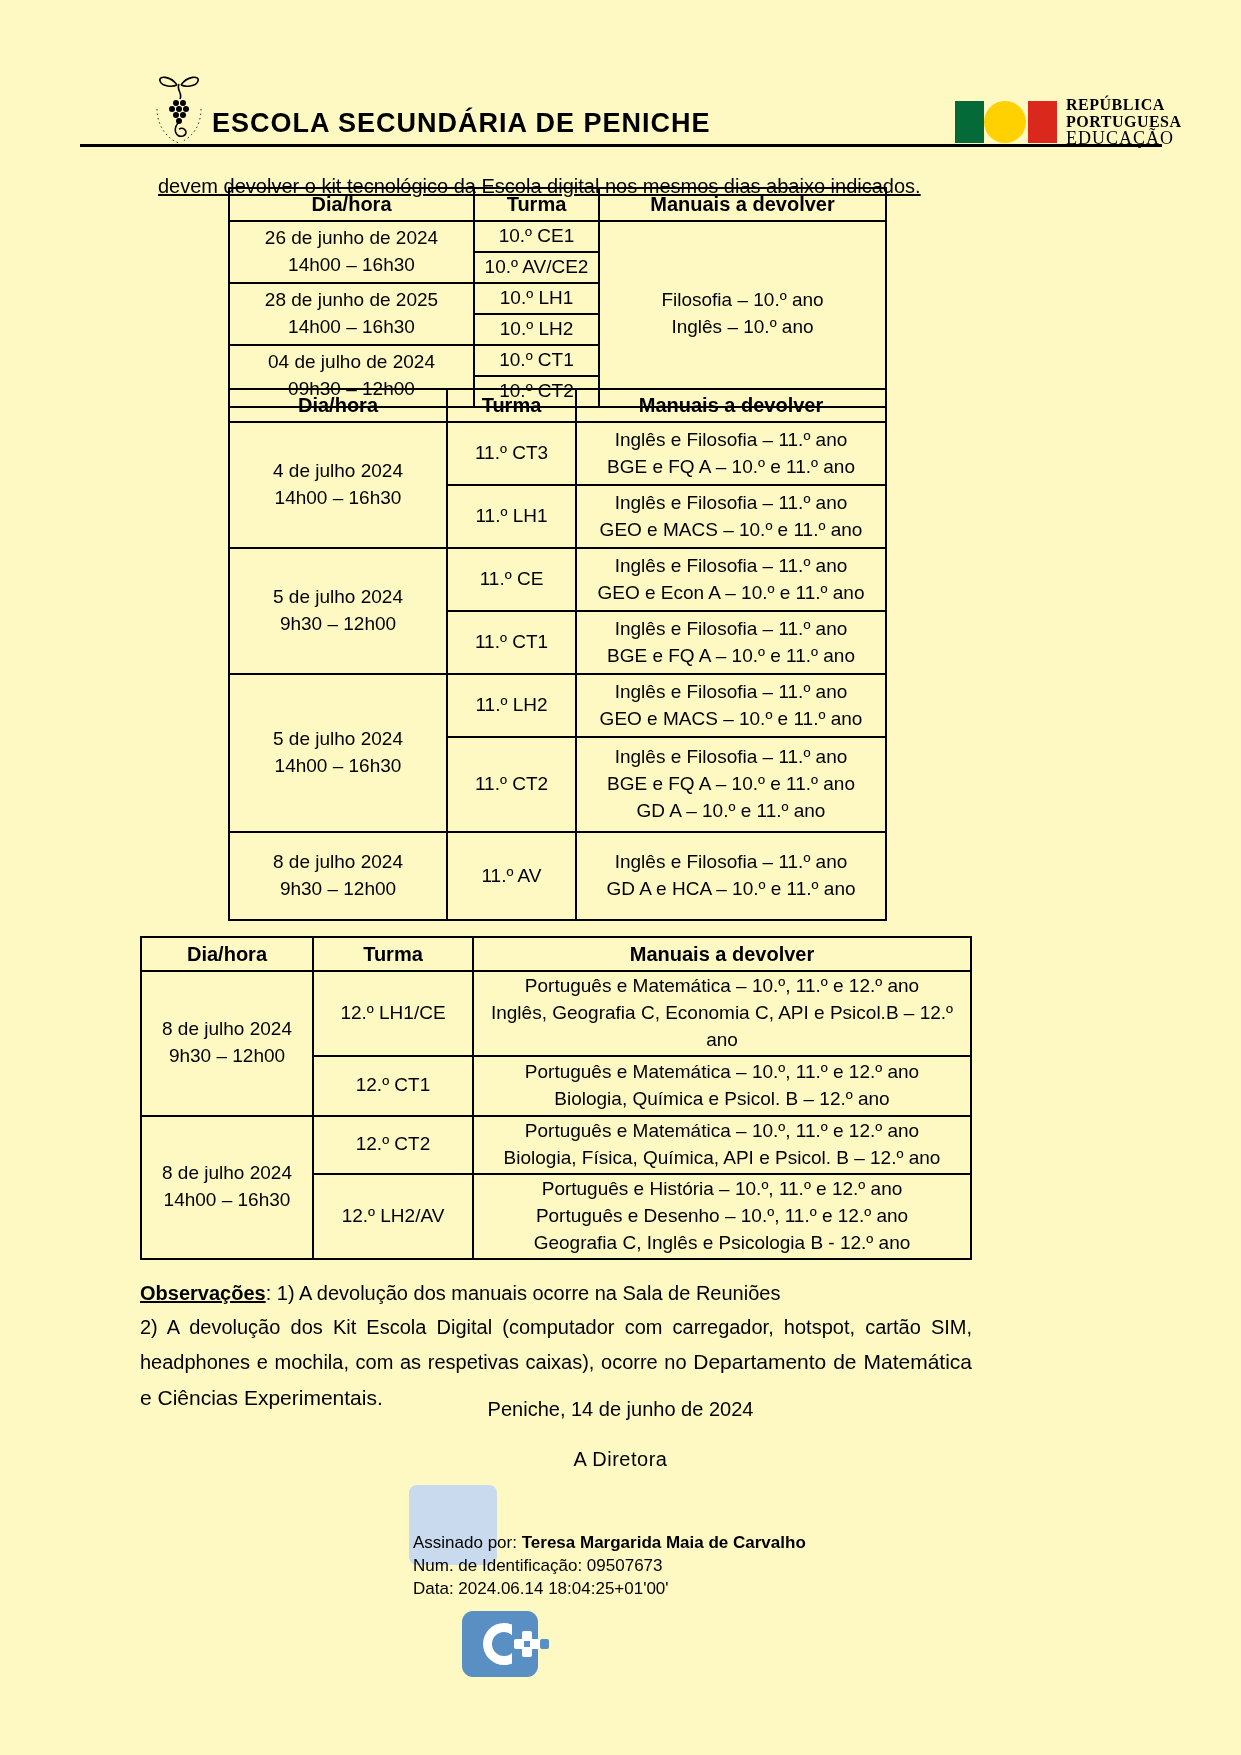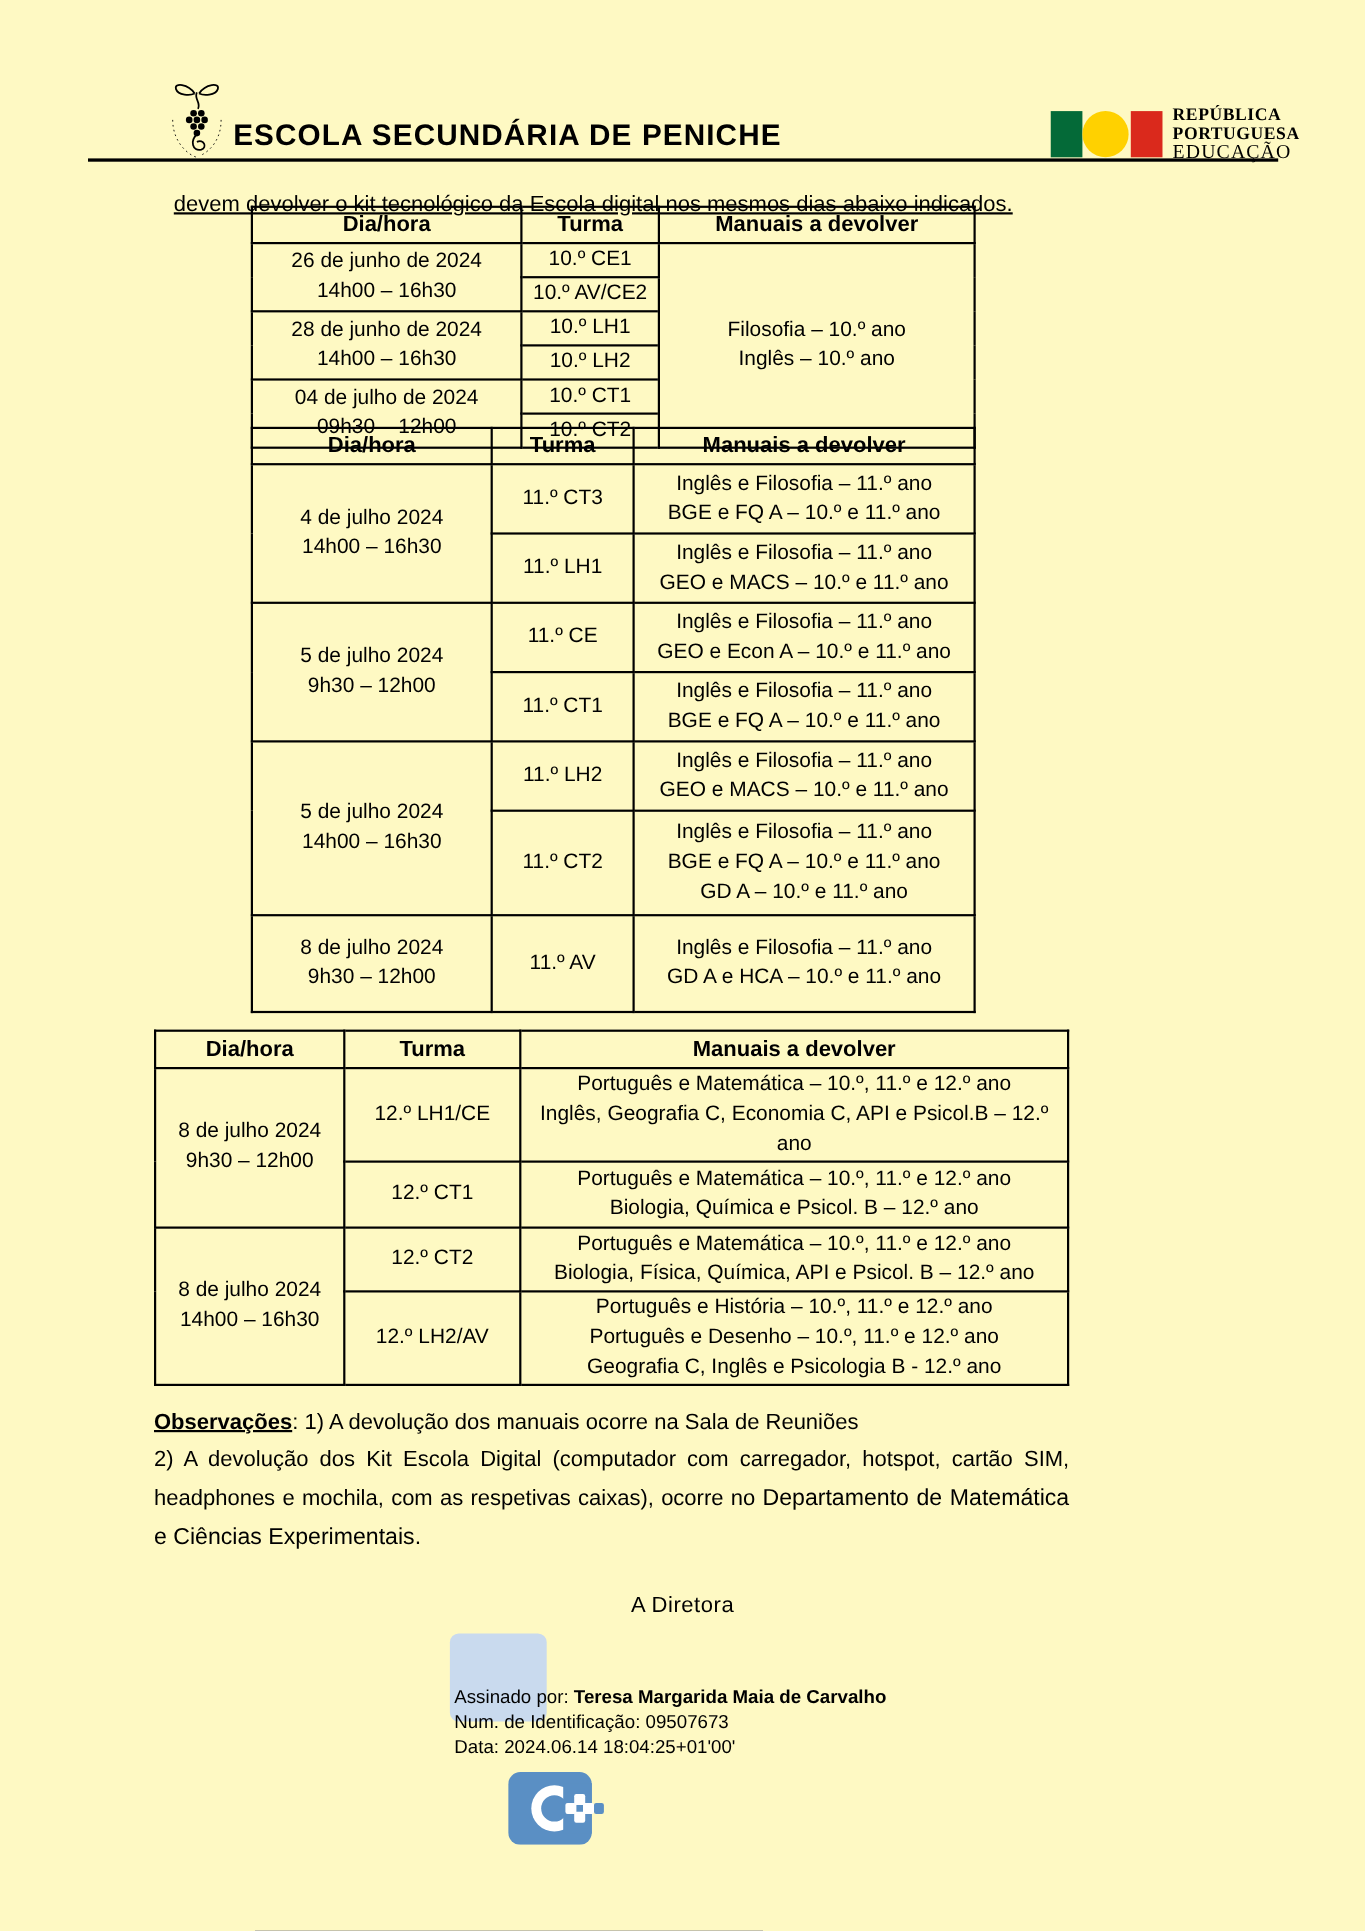--- a/index.html
+++ b/index.html
@@ -124,21 +124,21 @@
       <td rowspan="2">26 de junho de 2024
 14h00 – 16h30</td>
       <td>10.º CE1</td>
       <td rowspan="6">Filosofia – 10.º ano
 Inglês – 10.º ano</td>
     </tr>
     <tr style="height:26px">
           <td>10.º AV/CE2</td>
         </tr>
     <tr style="height:26px">
-      <td rowspan="2">28 de junho de 2024
+      <td rowspan="2">28 de junho de 2025
 14h00 – 16h30</td>
       <td>10.º LH1</td>
     </tr>
     <tr style="height:26px">
           <td>10.º LH2</td>
         </tr>
     <tr style="height:26px">
       <td rowspan="2">04 de julho de 2024
 09h30 – 12h00</td>
       <td>10.º CT1</td>
@@ -246,20 +246,21 @@
 Geografia C, Inglês e Psicologia B - 12.º ano</td>
     </tr>
   </tbody>
     </table>
 
   <p class="obs">
     <span class="obs-label">Observações</span><span>: 1) A devolução dos manuais ocorre na Sala de Reuniões</span><br>
     <span>2) A devolução dos Kit Escola Digital (computador com carregador, hotspot, cartão SIM, headphones e mochila, com as respetivas caixas), ocorre no </span><span class="dept">Departamento de Matemática e Ciências Experimentais.</span>
   </p>
 
+  <div class="place-date">Peniche, 14 de junho de 2024</div>
   <div class="director">A Diretora</div>
 
   <div class="sig-watermark"></div>
   <div class="sig">
     <div><span>Assinado por: </span><span class="name">Teresa Margarida Maia de Carvalho</span></div>
     <div>Num. de Identificação: 09507673</div>
     <div>Data: 2024.06.14 18:04:25+01'00'</div>
   </div>
 
   <div class="chave">

